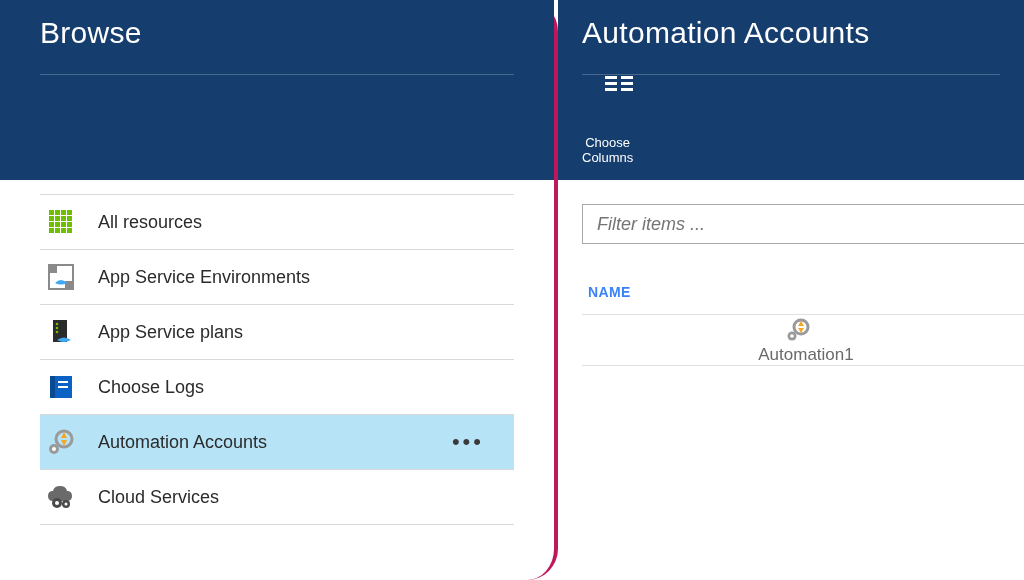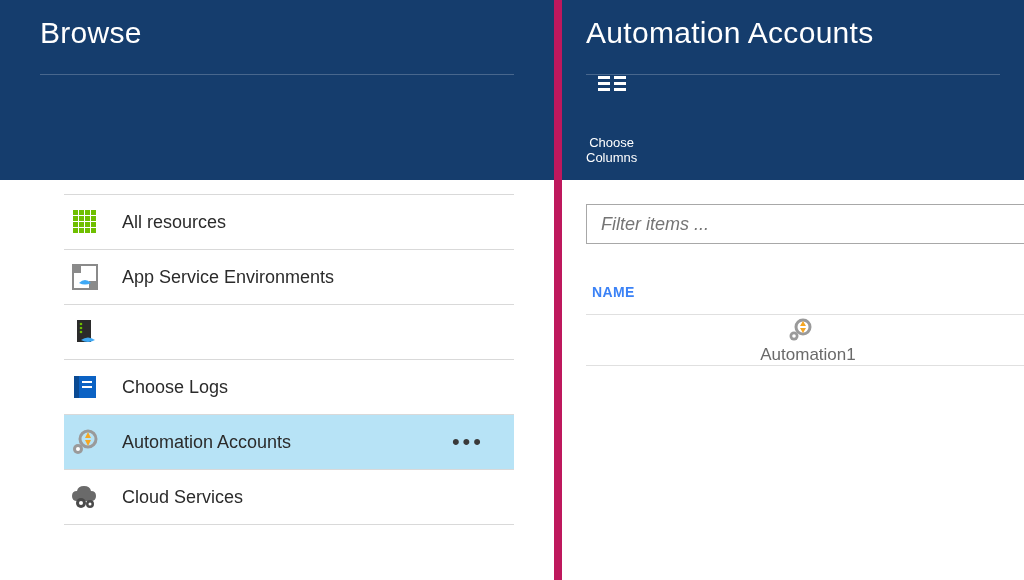--- a/index.html
+++ b/index.html
@@ -1,30 +1,30 @@
 <!DOCTYPE html>
 <html><head>
 <meta charset="utf-8">
 <style>
   html,body{margin:0;padding:0;width:1024px;height:580px;font-family:"Segoe UI",Arial,sans-serif;background:#fff;overflow:hidden;}
   .app{display:flex;width:100%;height:100%;}
   .panel{display:flex;flex-direction:column;}
-  .panel-left{width:554px;border-right:8px solid #be185d;}
+  .panel-left{width:554px;border-right:4px solid #be185d;border-radius:31px;}
   .panel-right{flex:1;}
   .header{background:#153d6d;color:#fff;box-sizing:border-box;}
   .header-left{height:180px;padding:0 40px;}
   .header-right{height:180px;padding:0 24px;position:relative;}
   .header h1{margin:0;padding-top:16px;font-size:30px;font-weight:400;letter-spacing:.3px;}
   .hr1{border:none;border-top:1px solid rgba(255,255,255,.22);margin:24px 0 0 0;}
   .toolbar{position:absolute;left:24px;bottom:14px;}
-  .tool-btn{display:flex;flex-direction:column;align-items:center;color:#fff;font-size:13px;line-height:1.2;cursor:pointer;gap:36px;}
+  .tool-btn{display:flex;flex-direction:column;align-items:flex-end;color:#fff;font-size:13px;line-height:1.2;cursor:pointer;gap:36px;}
   .tool-btn .bars{width:28px;display:flex;justify-content:space-between;margin-bottom:6px;}
   .tool-btn .col{display:flex;flex-direction:column;}
   .tool-btn .seg{width:12px;height:3px;background:#fff;margin:1.5px 0;}
-  .list{padding:14px 40px 0 40px;margin-left:24px;}
+  .list{padding:14px 40px 0 40px;}
   .item{display:flex;align-items:center;height:54px;border-top:1px solid #d9d9d9;font-size:18px;color:#2b2b2b;padding:0 6px;cursor:pointer;position:relative;}
   .item:last-child{border-bottom:1px solid #d9d9d9;}
   .item.selected{background:#b7e3f6;}
   .icon{width:30px;height:30px;margin-right:22px;display:flex;align-items:center;justify-content:center;}
   .ellipsis{position:absolute;right:30px;top:50%;transform:translateY(-50%);font-size:22px;color:#3a3a3a;letter-spacing:3px;}
   .right-body{padding:24px 0 0 24px;}
   .filter{width:100%;}
   .filter input{box-sizing:border-box;width:100%;height:40px;font-size:18px;font-style:italic;color:#777;border:1px solid #a8a8a8;border-right:none;padding:0 14px;outline:none;}
   .colhdr{margin:40px 0 14px 0;font-size:14px;font-weight:700;letter-spacing:.4px;color:#3b82f6;padding-left:6px;}
   .row{display:flex;align-items:center;height:50px;border-top:1px solid #e0e0e0;border-bottom:1px solid #e0e0e0;font-size:17px;color:#6a6a6a;padding-left:6px;cursor:pointer;flex-direction:column;}
@@ -82,20 +82,21 @@
       <div class="item">
         <span class="icon">
           <svg width="28" height="28">
               <rect x="6" y="2" width="14" height="22" fill="#2b2b2b"></rect>
               <circle cx="10" cy="6" r="1.3" fill="#6fbf00"></circle>
               <circle cx="10" cy="10" r="1.3" fill="#6fbf00"></circle>
               <circle cx="10" cy="14" r="1.3" fill="#6fbf00"></circle>
               <path d="M10 22 q7 -5 14 0 q-7 4 -14 0" fill="#3fa9f5"></path>
             </svg>
         </span>
+        <span>App Service plans</span>
       </div>
       <div class="item">
         <span class="icon">
           <svg width="26" height="26">
               <rect x="2" y="2" width="22" height="22" fill="#0b62c4"></rect>
               <rect x="2" y="2" width="5" height="22" fill="#0a4a93"></rect>
               <rect x="10" y="7" width="10" height="2" fill="#fff"></rect>
               <rect x="10" y="12" width="10" height="2" fill="#fff"></rect>
             </svg>
         </span>

